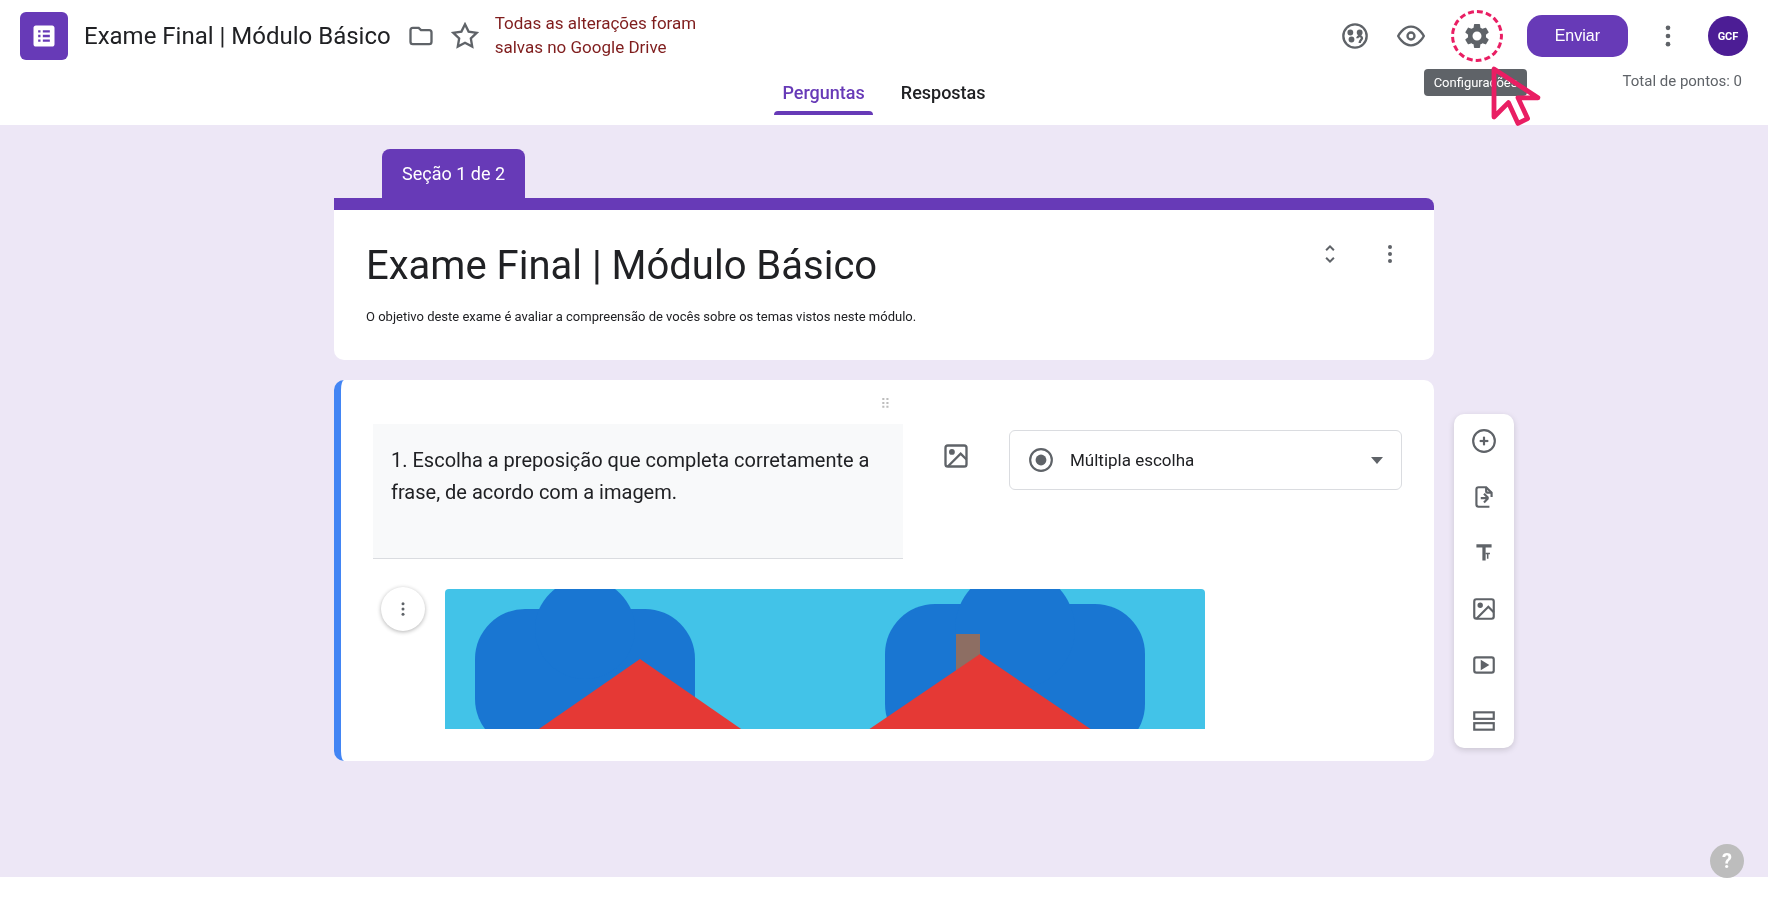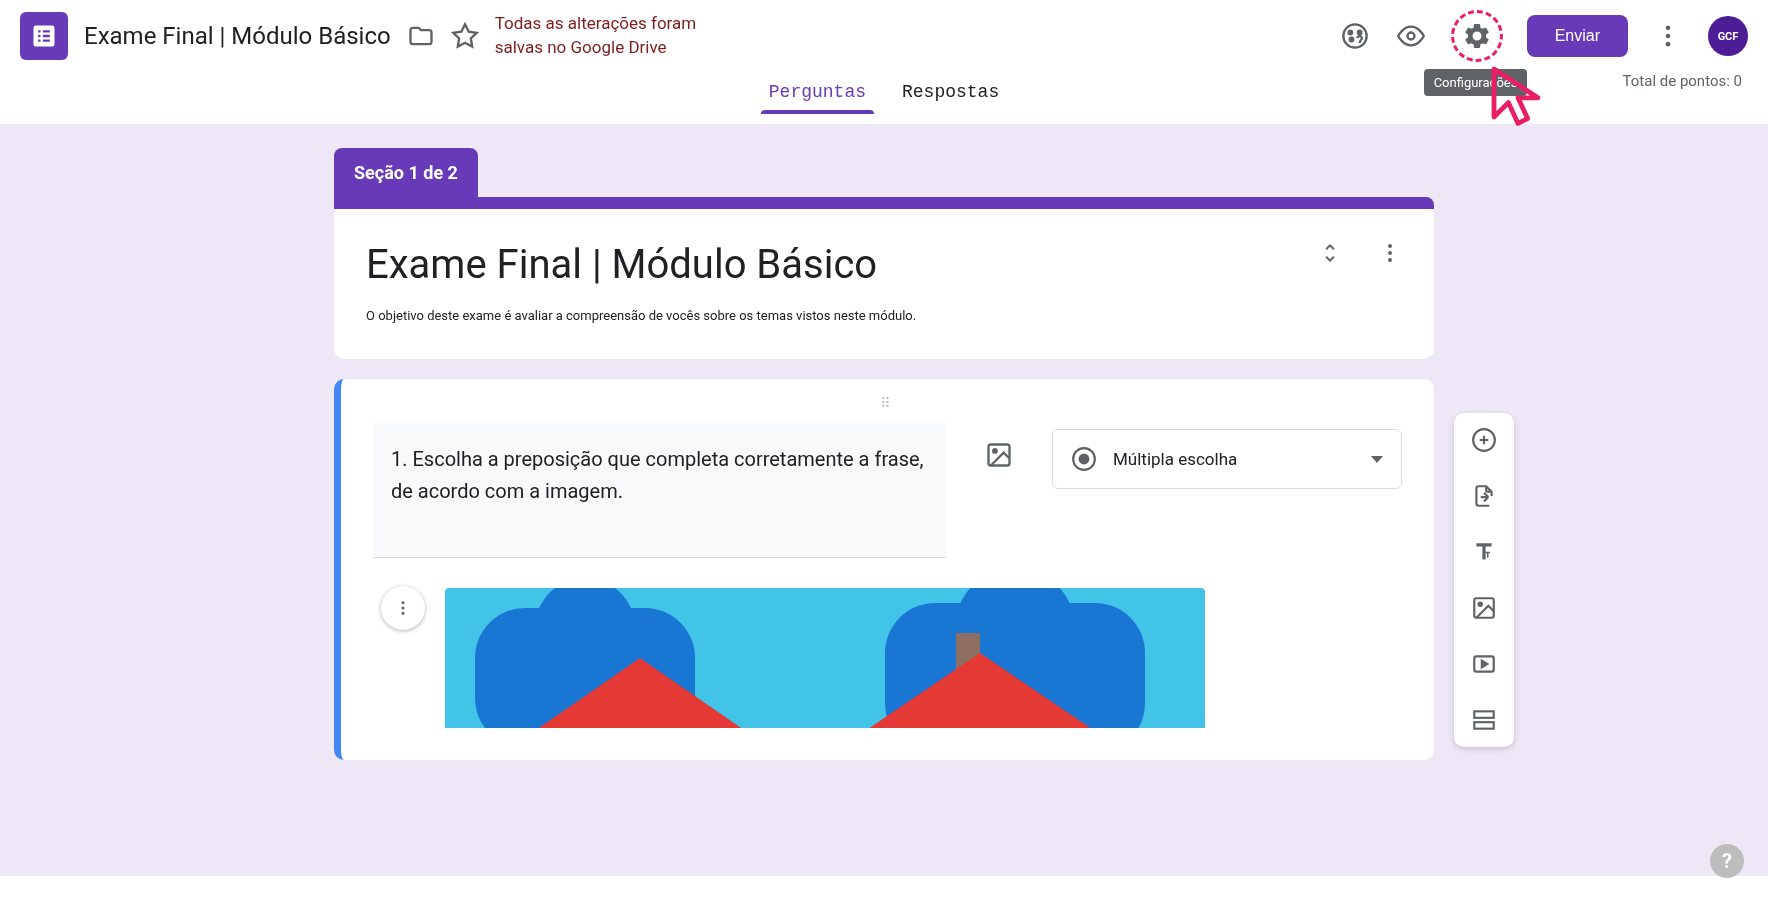--- a/index.html
+++ b/index.html
@@ -13,47 +13,47 @@
     .save-status { font-size: 17px; color: #7f1d1d; max-width: 240px; line-height: 1.4; }
     .header-spacer { flex: 1; }
     .header-right { display: flex; align-items: center; gap: 24px; }
     .icon-btn { width: 32px; height: 32px; color: #5f6368; cursor: pointer; display: flex; align-items: center; justify-content: center; position: relative; }
     .icon-btn svg { width: 28px; height: 28px; }
     .gear-highlighted { border: 3px dashed #e91e63; border-radius: 50%; padding: 8px; width: 52px; height: 52px; position: relative; }
     .gear-highlighted svg { width: 30px; height: 30px; }
     .tooltip { position: absolute; top: 56px; left: -30px; background: #5f6368; color: #fff; padding: 6px 10px; border-radius: 4px; font-size: 13px; white-space: nowrap; }
     .cursor-arrow { position: absolute; top: 48px; left: 32px; pointer-events: none; }
     .cursor-arrow svg { width: 80px; height: 80px; }
-    .send-btn { background: #673ab7; color: #fff; border: none; padding: 12px 28px; border-radius: 8px; font-size: 16px; font-weight: 500; cursor: pointer; }
+    .send-btn { background: #673ab7; color: #fff; border: none; padding: 12px 28px; border-radius: 15px; font-size: 16px; font-weight: 500; cursor: pointer; }
     .avatar { width: 40px; height: 40px; border-radius: 50%; background: #4c1d95; display: flex; align-items: center; justify-content: center; color: #fff; font-size: 11px; font-weight: bold; }
     
     .tabs-row { display: flex; align-items: center; justify-content: center; gap: 36px; padding: 10px 0; position: relative; }
-    .tab { font-size: 18px; color: #202124; cursor: pointer; padding-bottom: 12px; position: relative; font-weight: 500; font-family: Liberation Mono, monospace; }
+    .tab { font-size: 18px; color: #202124; cursor: pointer; padding-bottom: 12px; position: relative; font-weight: 500; }
     .tab.active { color: #673ab7; }
     .tab.active::after { content: ''; position: absolute; bottom: 0; left: -8px; right: -8px; height: 4px; background: #673ab7; border-radius: 4px 4px 0 0; }
     .points-total { position: absolute; right: 26px; top: 0; font-size: 15px; color: #5f6368; margin-left: 33px; }
     
     .main-area { background: #ede7f6; min-height: calc(100vh - 150px); padding-top: 24px; display: flex; justify-content: center; }
     .form-container { width: 1100px; position: relative; }
     
-    .section-tab { display: inline-block; background: #673ab7; color: #fff; padding: 14px 20px; border-radius: 8px 8px 0 0; font-size: 18px; font-weight: 700; }
+    .section-tab { display: inline-block; background: #673ab7; color: #fff; padding: 14px 20px; border-radius: 8px 8px 0 0; font-size: 18px; font-weight: 400; margin-left: 48px; }
     .purple-bar { height: 12px; background: #673ab7; border-radius: 0 8px 0 0; }
     
     .section-header { background: #fff; border-radius: 0 0 10px 10px; padding: 32px 32px 36px; margin-bottom: 20px; position: relative; }
     .section-title { font-size: 40px; font-weight: 400; color: #202124; margin-bottom: 20px; }
     .section-desc { font-size: 13px; color: #202124; }
     .section-actions { position: absolute; top: 28px; right: 28px; display: flex; gap: 28px; }
     .section-actions .icon-btn svg { width: 24px; height: 24px; }
     
     .question-card { background: #fff; border-radius: 10px; padding: 12px 32px 32px 32px; border-left: 7px solid #4285f4; position: relative; }
     .drag-dots { text-align: center; color: #bdbdbd; font-size: 14px; letter-spacing: 4px; padding: 4px 0 12px; }
     .question-row { display: flex; gap: 39px; align-items: flex-start; }
     .question-text { flex: 1; background: #f8f9fa; padding: 20px 18px 50px; border-bottom: 1px solid #dadce0; font-size: 20px; line-height: 1.6; }
     .image-add-btn { width: 28px; height: 28px; color: #5f6368; margin-top: 18px; }
-    .question-type { width: 350px; border: 1px solid #dadce0; border-radius: 6px; padding: 16px 18px; display: flex; align-items: center; gap: 16px; cursor: pointer; margin-top: 6px; }
+    .question-type { width: 393px; border: 1px solid #dadce0; border-radius: 6px; padding: 16px 18px; display: flex; align-items: center; gap: 16px; cursor: pointer; margin-top: 6px; }
     .question-type svg { width: 26px; height: 26px; color: #5f6368; }
     .question-type-label { flex: 1; font-size: 17px; }
     .dropdown-arrow { width: 0; height: 0; border-left: 6px solid transparent; border-right: 6px solid transparent; border-top: 7px solid #5f6368; }
     
     .image-preview { margin-top: 30px; position: relative; display: flex; }
     .img-menu-btn { width: 44px; height: 44px; border-radius: 50%; background: #fff; box-shadow: 0 1px 4px rgba(0,0,0,0.3); display: flex; align-items: center; justify-content: center; position: absolute; left: 8px; top: -2px; z-index: 2; cursor: pointer; }
     .img-menu-btn svg { width: 18px; height: 18px; color: #5f6368; }
     .preview-image { width: 760px; height: 140px; margin-left: 72px; border-radius: 4px 4px 0 0; overflow: hidden; position: relative; background: linear-gradient(to bottom, #42c3e8 0%, #42c3e8 100%); }
     .cloud { position: absolute; background: #1976d2; border-radius: 50px; }
     .cloud1 { width: 220px; height: 140px; left: 30px; top: 20px; }

